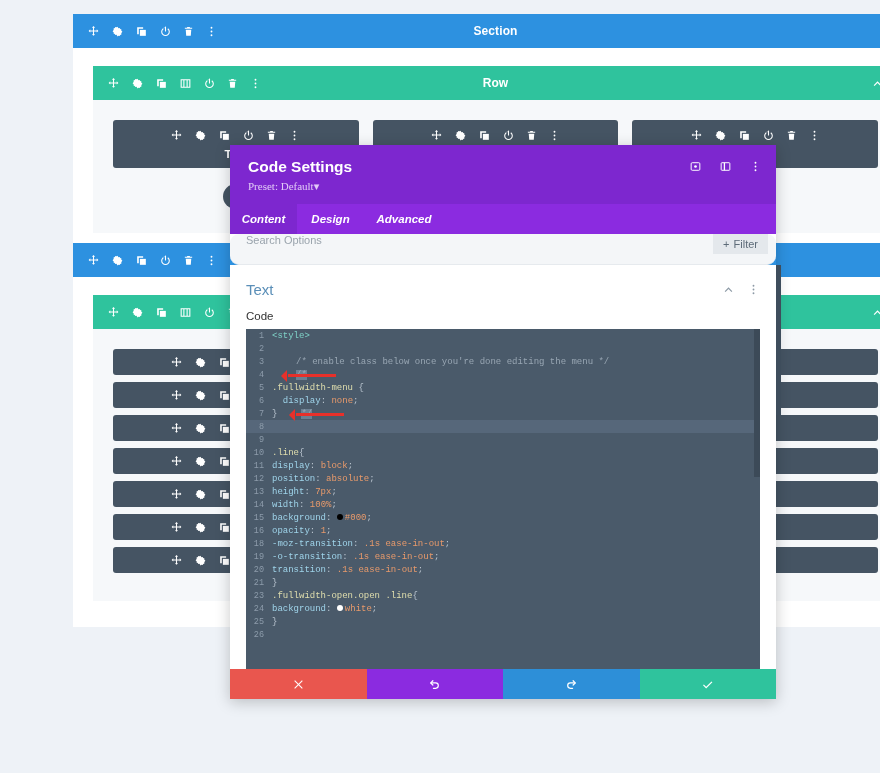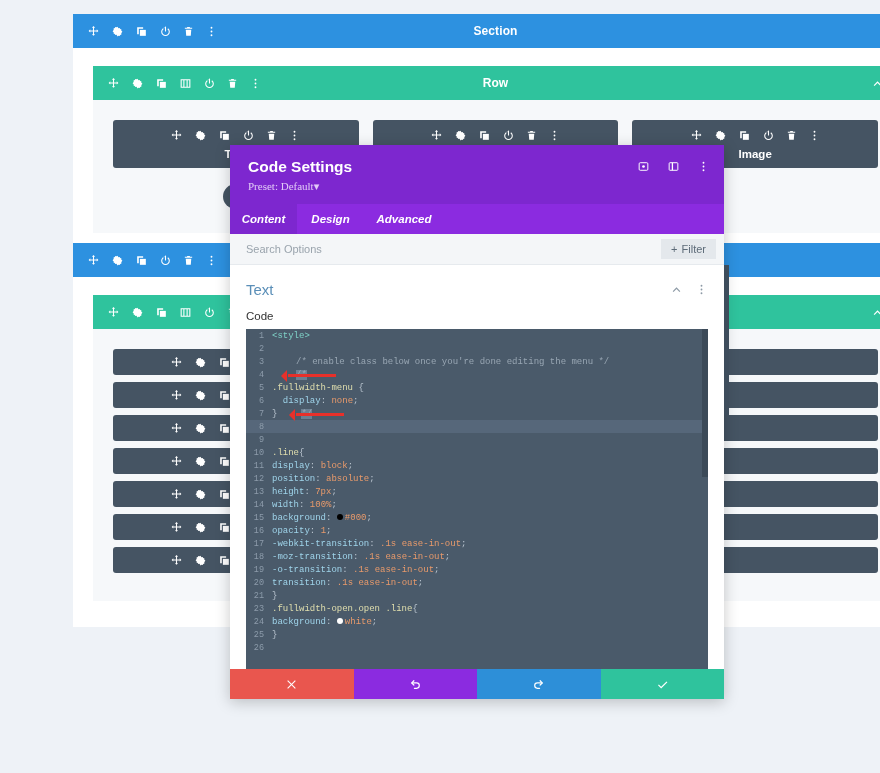--- a/index.html
+++ b/index.html
@@ -51,42 +51,43 @@
     margin: 16px auto 0; font-size: 15px; line-height: 1;
   }
   .plainmod { background: #455463; border-radius: 3px; height: 26px;
     display:flex; align-items:center; justify-content:center; }
   .plainmod + .plainmod { margin-top: 7px; }
   .stackcol { display:flex; flex-direction:column; }
 
   
   .modal {
     position: absolute; left: 230px; top: 145px;
-    width: 494px; z-index: 50;
+    width: 546px; z-index: 50;
     box-shadow: 0 3px 14px rgba(0,0,0,.22);
   }
   .modal-head { background: #7d27cf; padding: 13px 18px 11px; position: relative; }
   .modal-title { color: #fff; font-size: 15.5px; font-weight: 700; }
   .modal-preset { color: #e2caf7; font-size: 11px; margin-top: 4px; font-family: Liberation Serif, serif; }
   .modal-head-icons {
     position: absolute; right: 14px; top: 15px;
     display: flex; gap: 17px; align-items: center;
   }
   .modal-tabs { background: #8b2be0; display: flex; font-style: italic; }
   .tab {
     padding: 9px 0; width: 67px; text-align: center;
     color: #fff; font-size: 11.5px; font-weight: 600;
   }
   .tab.active { background: #7d27cf; }
   .tab.wide { width: 80px; }
 
   .modal-search {
     background: #f4f6f8; height: 31px; display: flex;
-    align-items: center; padding: 0 8px 0 16px;
+    align-items: flex-start; padding: 0 8px 0 16px;
     border-bottom: 1px solid #e6eaee;
+    border-radius: 9px;
   }
   .search-ph { color: #9aa4ad; font-size: 11px; flex: 1; }
   .filter-btn {
     background: #e4e8ec; color: #5d6b78; font-size: 11px;
     padding: 4px 10px; display: flex; align-items: center; gap: 4px;
   }
 
   .modal-body { background: #fff; padding: 16px 16px 0; position: relative; }
   .toggle-head {
     display: flex; align-items: center; padding-bottom: 12px;
@@ -890,24 +891,20 @@
           </div>
           <div class="cline">
             <span class="gutter">15</span>
             <span class="ctext"><span class="prop">background</span><span class="punct">: </span><span class="swatch"></span><span class="val">#000</span><span class="punct">;</span></span>
           </div>
           <div class="cline">
             <span class="gutter">16</span>
             <span class="ctext"><span class="prop">opacity</span><span class="punct">: </span><span class="val">1</span><span class="punct">;</span></span>
           </div>
           <div class="cline">
-            <span class="gutter">17</span>
-            <span class="ctext"><span class="prop">-webkit-transition</span><span class="punct">: </span><span class="val">.1s ease-in-out</span><span class="punct">;</span></span>
-          </div>
-          <div class="cline">
             <span class="gutter">18</span>
             <span class="ctext"><span class="prop">-moz-transition</span><span class="punct">: </span><span class="val">.1s ease-in-out</span><span class="punct">;</span></span>
           </div>
           <div class="cline">
             <span class="gutter">19</span>
             <span class="ctext"><span class="prop">-o-transition</span><span class="punct">: </span><span class="val">.1s ease-in-out</span><span class="punct">;</span></span>
           </div>
           <div class="cline">
             <span class="gutter">20</span>
             <span class="ctext"><span class="prop">transition</span><span class="punct">: </span><span class="val">.1s ease-in-out</span><span class="punct">;</span></span>

